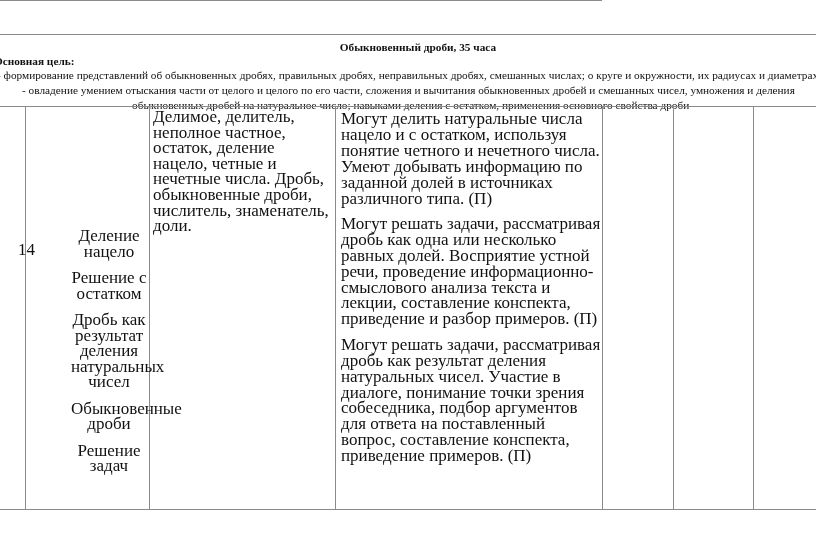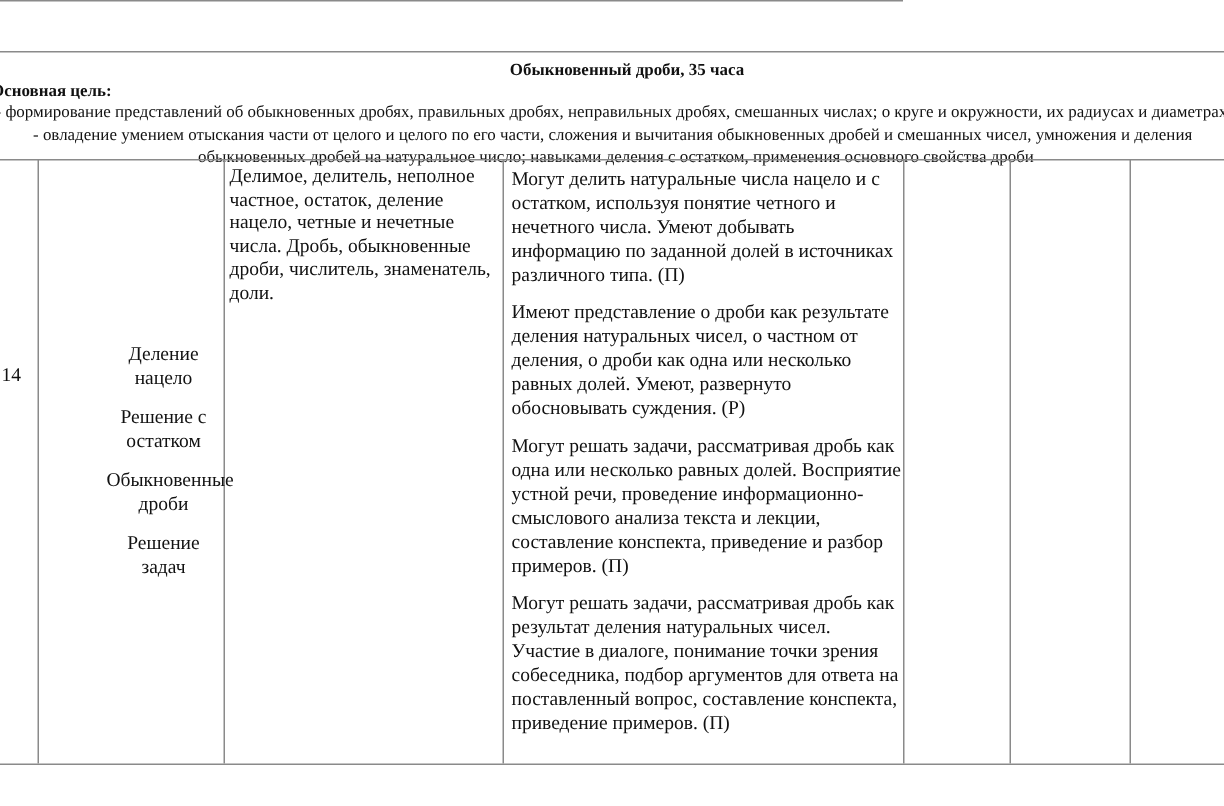--- a/index.html
+++ b/index.html
@@ -78,28 +78,28 @@
     }
     .vline {
       position: absolute;
       top: 106px;
       height: 403px;
       width: 0;
       border-left: 1.2px solid #8a8a8a;
     }
     .cell {
       position: absolute;
-      font-size: 13px;
+      font-size: 17px;
       line-height: 15.8px;
     }
     .cell-num {
-      left: 0;
+      left: 12px;
       top: 242px;
       width: 22px;
-      text-align: left;
+      text-align: right;
       padding-left: 1px;
     }
     .cell-topics {
       left: 27px;
       top: 228px;
       width: 120px;
       text-align: center;
       line-height: 15.5px;
     }
     .cell-topics .topic {
@@ -145,29 +145,29 @@
   <div class="vline" style="left:335px"></div>
   <div class="vline" style="left:602px"></div>
   <div class="vline" style="left:673px"></div>
   <div class="vline" style="left:753px"></div>
 
   <div class="cell cell-num">14</div>
 
   <div class="cell cell-topics">
     <div class="topic">Деление нацело</div>
     <div class="topic">Решение с остатком</div>
+    <div class="topic">Дробь как результат деления натуральных чисел</div>
     <div class="topic">Обыкновенные дроби</div>
     <div class="topic">Решение задач</div>
   </div>
 
   <div class="cell cell-concepts">Делимое, делитель, неполное частное, остаток, деление нацело, четные и нечетные числа. Дробь, обыкновенные дроби, числитель, знаменатель, доли.</div>
 
   <div class="cell cell-results">
     <div class="para">Могут делить натуральные числа нацело и с остатком, используя понятие четного и нечетного числа. Умеют добывать информацию по заданной долей в источниках различного типа. (П)</div>
-    <div class="para">Имеют представление о дроби как результате деления натуральных чисел, о частном от деления, о дроби как одна или несколько равных долей. Умеют, развернуто обосновывать суждения.  (Р)</div>
     <div class="para">Могут решать задачи, рассматривая дробь как одна или несколько равных долей. Восприятие устной речи, проведение информационно-смыслового анализа текста и лекции, составление конспекта, приведение и разбор примеров.  (П)</div>
     <div class="para">Могут решать задачи, рассматривая дробь как результат деления натуральных чисел. Участие в диалоге, понимание точки зрения собеседника, подбор аргументов для ответа на поставленный вопрос, составление конспекта, приведение примеров.  (П)</div>
   </div>
 
   <div class="cell" style="left:604px;top:108px;width:67px;"></div>
   <div class="cell" style="left:675px;top:108px;width:76px;"></div>
   <div class="cell" style="left:755px;top:108px;width:60px;"></div>
 </div>
 
 </body></html>

